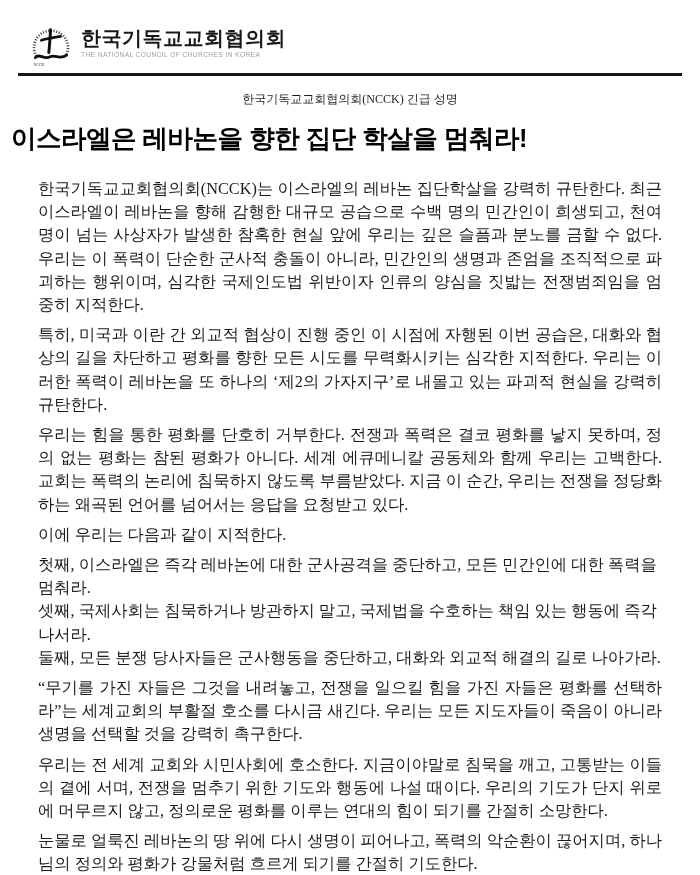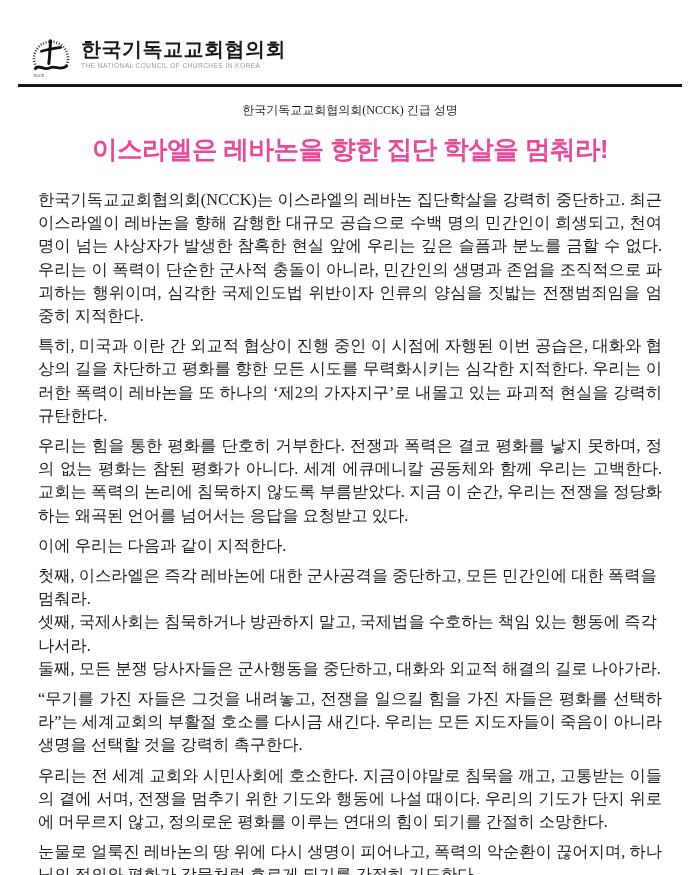--- a/index.html
+++ b/index.html
@@ -10,21 +10,21 @@
     box-sizing: border-box;
     background: #ffffff;
     color: #1c1c1c;
     font-family: "Liberation Serif", serif;
     overflow: hidden;
   }
   
   .page-header {
     display: flex;
     align-items: flex-start;
-    padding: 33px 18px 0 30px;
+    padding: 22px 18px 0 30px;
   }
   .seal {
     width: 42px;
     height: 47px;
     flex: 0 0 auto;
   }
   .org-block { margin-left: 9px; padding-top: 6px; }
   .org-name {
     font-family: "Liberation Sans", sans-serif;
     font-weight: 700;
@@ -48,27 +48,27 @@
     margin: 4px 18px 0 18px;
   }
   
   .kicker {
     text-align: center;
     font-size: 12px;
     margin: 15px 0 0 0;
     color: #1c1c1c;
   }
   .main-title {
-    text-align: center;
+    text-align: left;
     font-family: "Liberation Sans", sans-serif;
     font-weight: 700;
     font-size: 25.5px;
     letter-spacing: -0.5px;
-    margin: 13px 0 0 0;
-    color: #ec4899;
+    margin: 13px 0 0 11px;
+    color: #000000;
   }
   
   .content {
     margin: 21px 38px 0 38px;
     font-size: 16.3px;
     line-height: 23.2px;
     text-align: justify;
     word-break: normal;
   }
   .content p { margin: 0 0 7px 0; }
@@ -96,21 +96,21 @@
       <div class="org-name-en">THE NATIONAL COUNCIL OF CHURCHES IN KOREA</div>
     </div>
   </div>
 
   <div class="rule"></div>
 
   <p class="kicker">한국기독교교회협의회(NCCK) 긴급 성명</p>
   <h2 class="main-title">이스라엘은 레바논을 향한 집단 학살을 멈춰라!</h2>
 
   <div class="content">
-    <p>한국기독교교회협의회(NCCK)는 이스라엘의 레바논 집단학살을 강력히 중단하고. 최근 이스라엘이 레바논을 향해 감행한 대규모 공습으로 수백 명의 민간인이 희생되고, 천여 명이 넘는 사상자가 발생한 참혹한 현실 앞에 우리는 깊은 슬픔과 분노를 금할 수 없다. 우리는 이 폭력이 단순한 군사적 충돌이 아니라, 민간인의 생명과 존엄을 조직적으로 파괴하는 행위이며, 심각한 국제인도법 위반이자 인류의 양심을 짓밟는 전쟁범죄임을 엄중히 지적한다.</p>
+    <p>한국기독교교회협의회(NCCK)는 이스라엘의 레바논 집단학살을 강력히 규탄한다. 최근 이스라엘이 레바논을 향해 감행한 대규모 공습으로 수백 명의 민간인이 희생되고, 천여 명이 넘는 사상자가 발생한 참혹한 현실 앞에 우리는 깊은 슬픔과 분노를 금할 수 없다. 우리는 이 폭력이 단순한 군사적 충돌이 아니라, 민간인의 생명과 존엄을 조직적으로 파괴하는 행위이며, 심각한 국제인도법 위반이자 인류의 양심을 짓밟는 전쟁범죄임을 엄중히 지적한다.</p>
     <p>특히, 미국과 이란 간 외교적 협상이 진행 중인 이 시점에 자행된 이번 공습은, 대화와 협상의 길을 차단하고 평화를 향한 모든 시도를 무력화시키는 심각한 지적한다. 우리는 이러한 폭력이 레바논을 또 하나의 ‘제2의 가자지구’로 내몰고 있는 파괴적 현실을 강력히 규탄한다.</p>
     <p>우리는 힘을 통한 평화를 단호히 거부한다. 전쟁과 폭력은 결코 평화를 낳지 못하며, 정의 없는 평화는 참된 평화가 아니다. 세계 에큐메니칼 공동체와 함께 우리는 고백한다. 교회는 폭력의 논리에 침묵하지 않도록 부름받았다. 지금 이 순간, 우리는 전쟁을 정당화하는 왜곡된 언어를 넘어서는 응답을 요청받고 있다.</p>
     <p>이에 우리는 다음과 같이 지적한다.</p>
 
     <div class="demands">
       <div class="demand-line">첫째, 이스라엘은 즉각 레바논에 대한 군사공격을 중단하고, 모든 민간인에 대한 폭력을 멈춰라.</div>
       <div class="demand-line">셋째, 국제사회는 침묵하거나 방관하지 말고, 국제법을 수호하는 책임 있는 행동에 즉각 나서라.</div>
       <div class="demand-line">둘째, 모든 분쟁 당사자들은 군사행동을 중단하고, 대화와 외교적 해결의 길로 나아가라.</div>
     </div>
 

